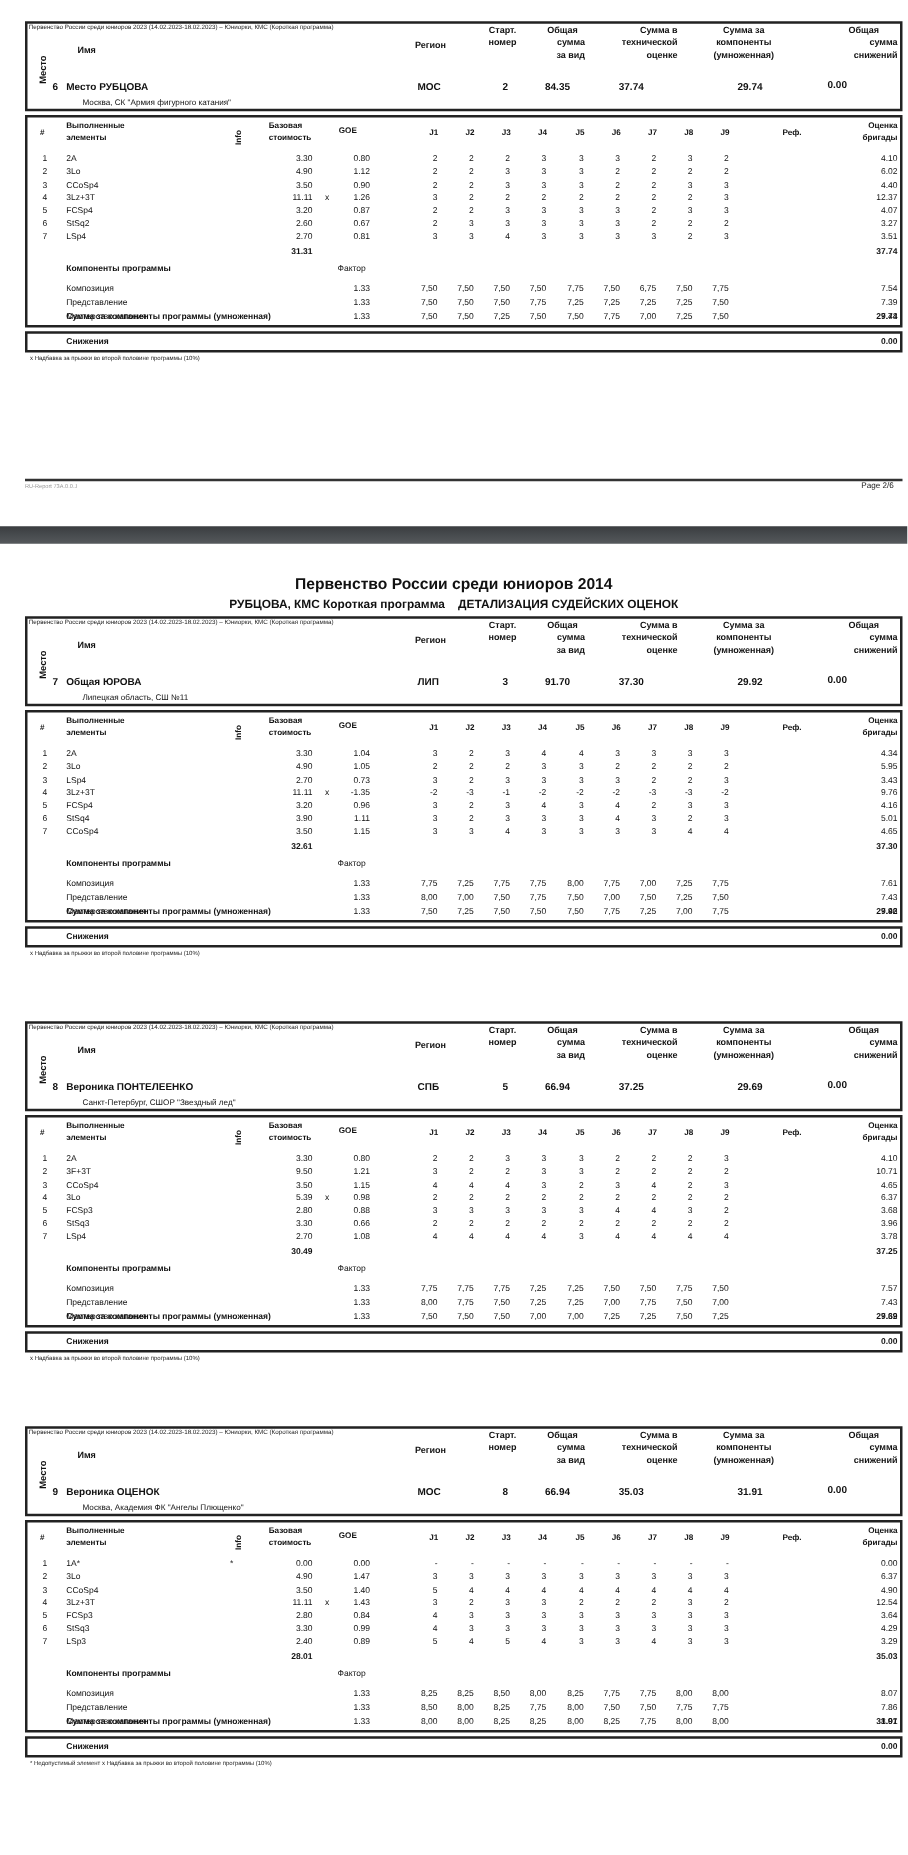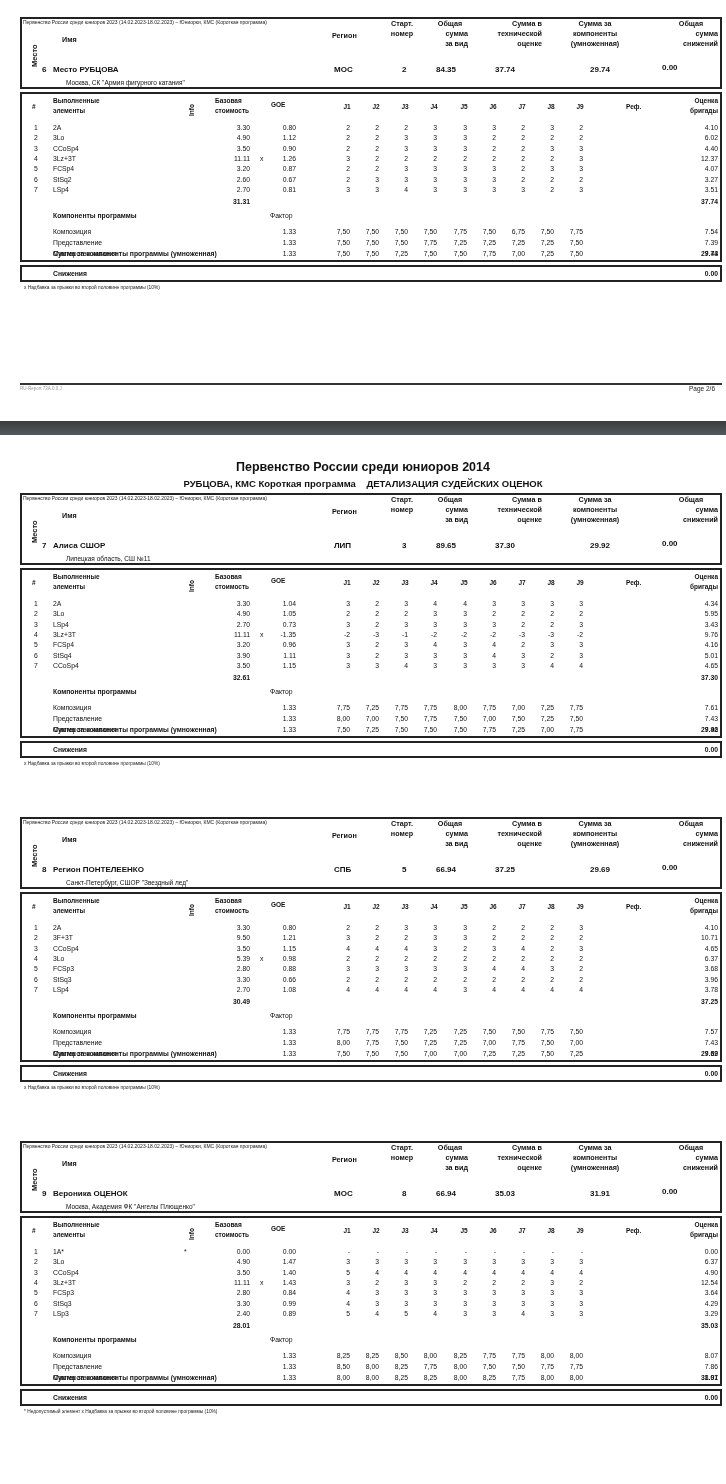--- a/index.html
+++ b/index.html
@@ -321,24 +321,24 @@
           <div>Сумма за</div>
           <div>компоненты</div>
           <div>(умноженная)</div>
         </div>
         <div class="h" style="left:632px;top:0px;width:64px;text-align:right;">
           <div style="text-align:center;padding-left:10px">Общая</div>
           <div>сумма</div>
           <div>снижений</div>
         </div>
         <div class="hdr-val" style="left:20px;">7</div>
-        <div class="hdr-val" style="left:31px;">Алиса СШОР</div>
+        <div class="hdr-val" style="left:31px;">Общая ЮРОВА</div>
         <div class="hdr-val" style="left:312px;">ЛИП</div>
         <div class="hdr-val" style="left:380px;">3</div>
-        <div class="hdr-val" style="left:414px;">89.65</div>
+        <div class="hdr-val" style="left:414px;">91.70</div>
         <div class="hdr-val" style="left:473px;">37.30</div>
         <div class="hdr-val" style="left:568px;">29.92</div>
         <div class="hdr-val" style="left:640px;top:44px;">0.00</div>
         <div class="hdr-club">Липецкая область, СШ №11</div>
       </div>
       <div class="el-box" style="height:170px;">
         <div class="h" style="left:10px;top:8px;">#</div>
         <div class="h" style="left:31px;top:2px;">
           <div>Выполненные</div>
           <div>элементы</div>
@@ -574,21 +574,21 @@
           <div>Сумма за</div>
           <div>компоненты</div>
           <div>(умноженная)</div>
         </div>
         <div class="h" style="left:632px;top:0px;width:64px;text-align:right;">
           <div style="text-align:center;padding-left:10px">Общая</div>
           <div>сумма</div>
           <div>снижений</div>
         </div>
         <div class="hdr-val" style="left:20px;">8</div>
-        <div class="hdr-val" style="left:31px;">Регион ПОНТЕЛЕЕНКО</div>
+        <div class="hdr-val" style="left:31px;">Вероника ПОНТЕЛЕЕНКО</div>
         <div class="hdr-val" style="left:312px;">СПБ</div>
         <div class="hdr-val" style="left:380px;">5</div>
         <div class="hdr-val" style="left:414px;">66.94</div>
         <div class="hdr-val" style="left:473px;">37.25</div>
         <div class="hdr-val" style="left:568px;">29.69</div>
         <div class="hdr-val" style="left:640px;top:44px;">0.00</div>
         <div class="hdr-club">Санкт-Петербург, СШОР "Звездный лед"</div>
       </div>
       <div class="el-box" style="height:170px;">
         <div class="h" style="left:10px;top:8px;">#</div>

